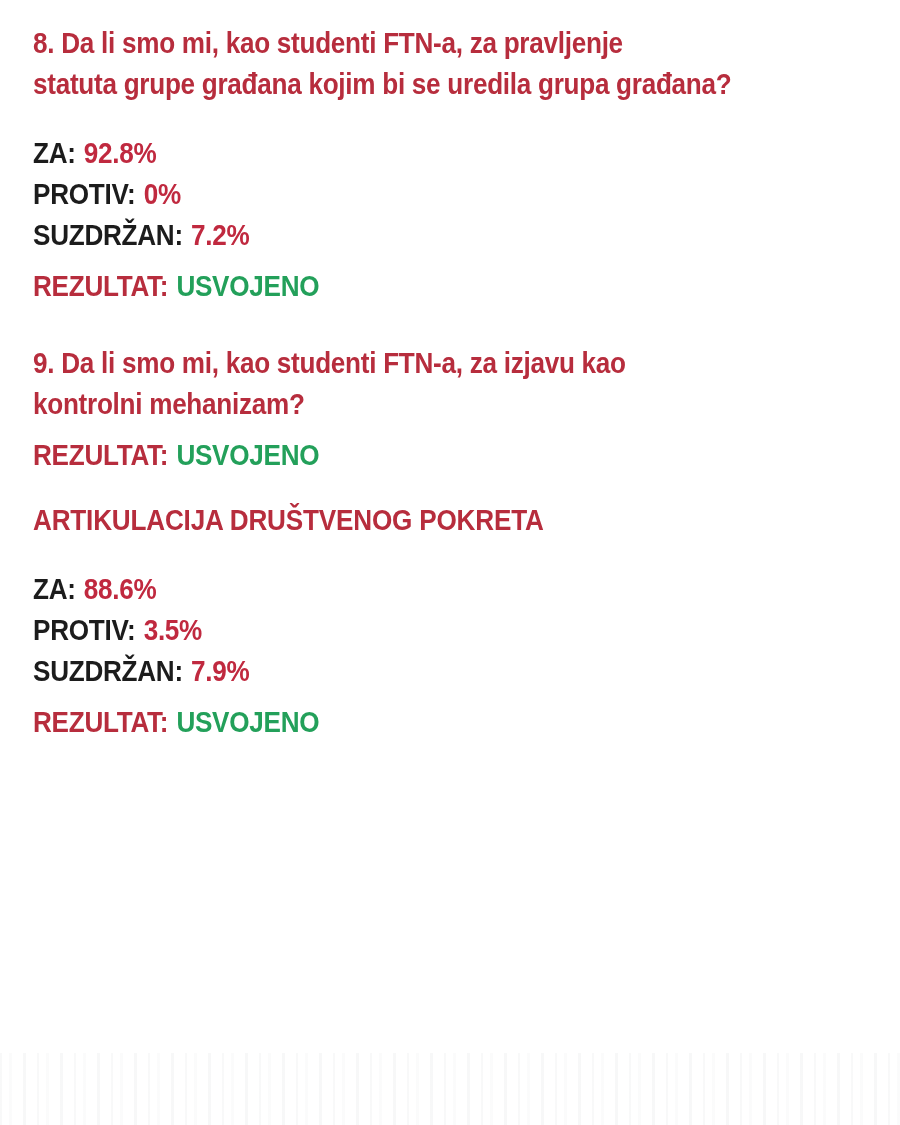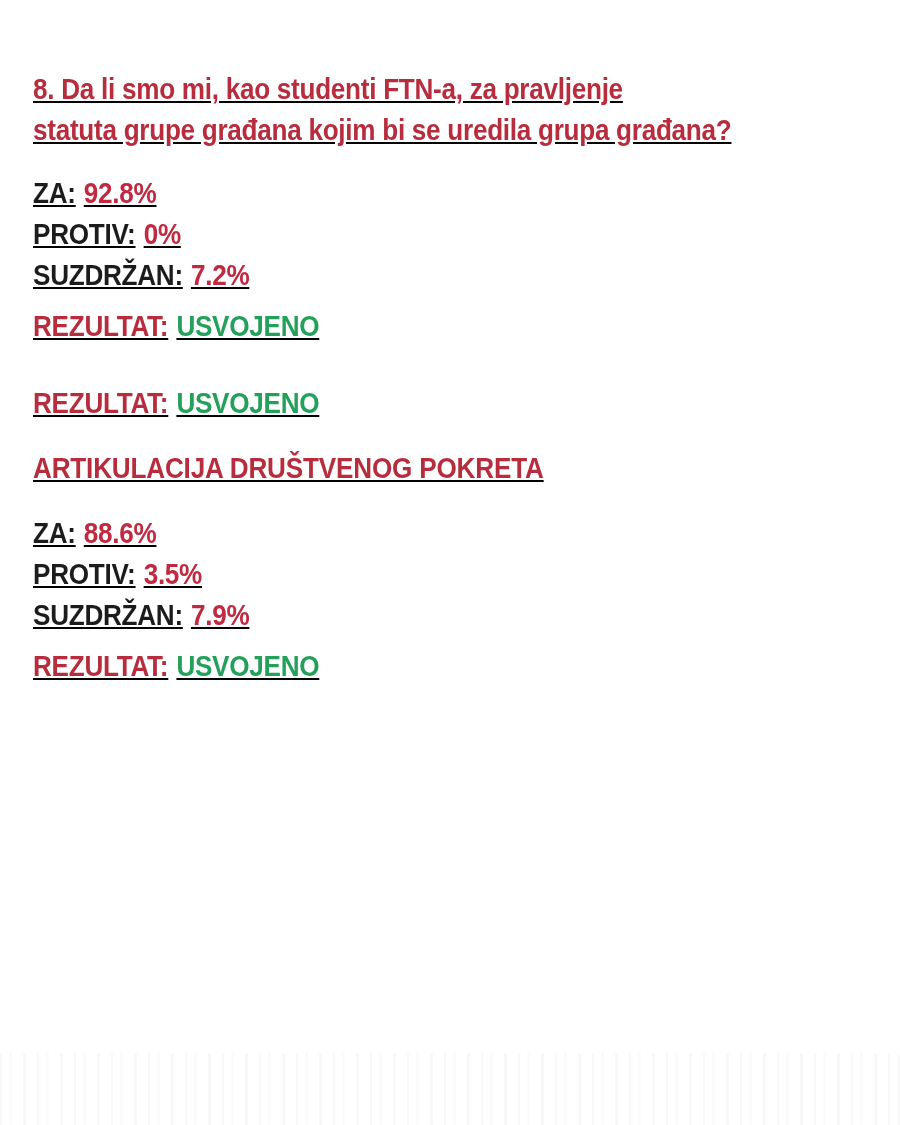--- a/index.html
+++ b/index.html
@@ -11,37 +11,36 @@
   }
   *{margin:0;padding:0;box-sizing:border-box;}
   html,body{width:900px;height:1125px;overflow:hidden;}
   body{
     background:var(--page_bg);
     font-family:"Liberation Sans", sans-serif;
     font-weight:700;
     position:relative;
   }
   .page{
-    padding:69px 20px 0 33px;
+    padding:23px 20px 0 33px;
     position:relative;
     z-index:2;
-    text-decoration:underline;
   }
   .cond{
     transform:scaleX(0.9);
     transform-origin:0 50%;
     white-space:nowrap;
   }
   .q-line{
     font-size:29px;
     line-height:41px;
     color:var(--question_red);
     letter-spacing:-0.3px;
   }
-  .votes{margin-top:22px;}
+  .votes{margin-top:28px;}
   .vote-line{
     font-size:29px;
     line-height:41px;
     letter-spacing:-0.3px;
   }
   .vote-label{color:var(--label_black);}
   .vote-value{color:var(--value_red);margin-left:9px;}
   .result-line{
     margin-top:10px;
     font-size:29px;
@@ -95,20 +94,24 @@
       <div class="vote-line cond">
         <span class="vote-label">SUZDRŽAN:</span><span class="vote-value">7.2%</span>
       </div>
     </div>
     <div class="result-line cond">
       <span class="result-label">REZULTAT:</span><span class="result-value">USVOJENO</span>
     </div>
   </div>
 
   <div class="section">
+    <div class="question">
+      <div class="q-line cond">9. Da li smo mi, kao studenti FTN-a, za izjavu kao</div>
+      <div class="q-line cond">kontrolni mehanizam?</div>
+    </div>
     <div class="result-line cond">
       <span class="result-label">REZULTAT:</span><span class="result-value">USVOJENO</span>
     </div>
   </div>
 
   <div class="mid-heading cond">ARTIKULACIJA DRUŠTVENOG POKRETA</div>
 
   <div class="section section-after-heading">
     <div class="votes">
       <div class="vote-line cond">

